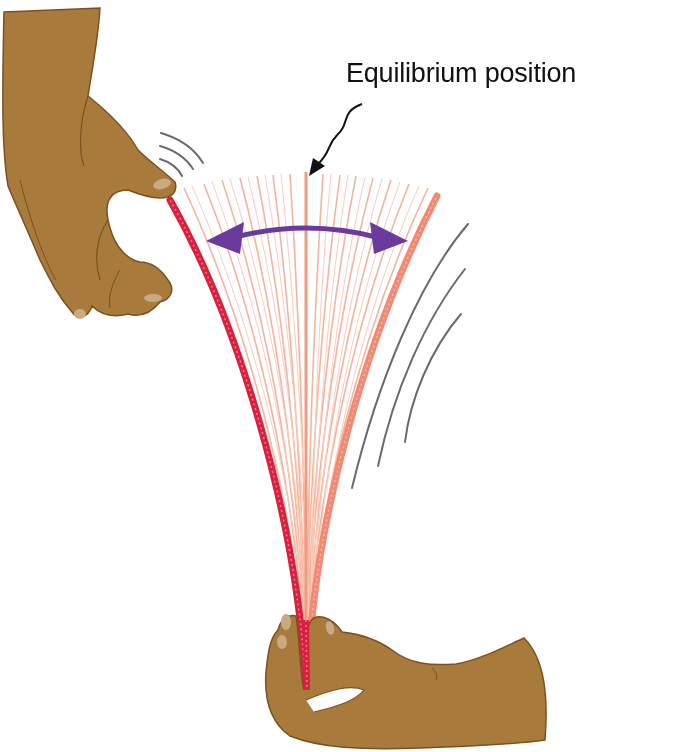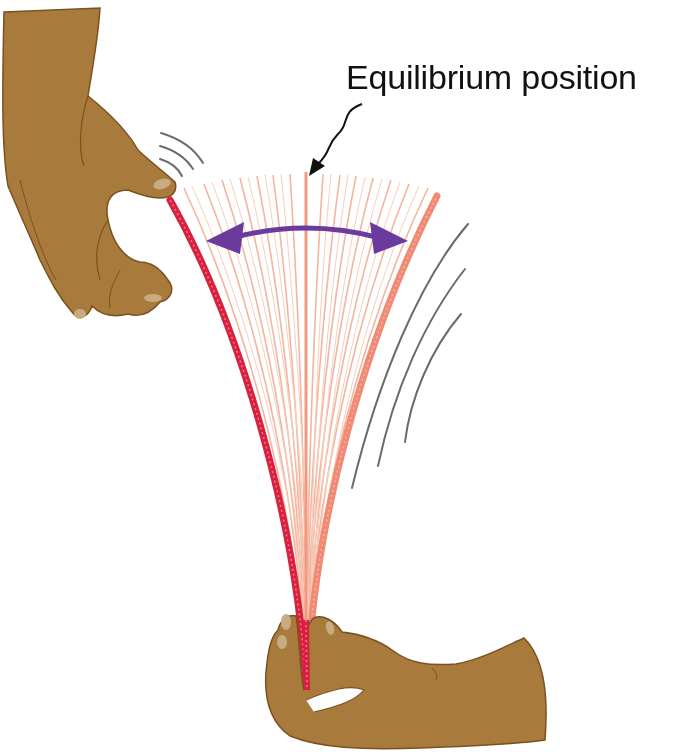--- a/index.html
+++ b/index.html
@@ -1,19 +1,19 @@
 <!DOCTYPE html>
 <html><head>
 <meta charset="utf-8">
 <style>
   html, body { margin: 0; padding: 0; background: #ffffff; }
   body { width: 675px; height: 752px; position: relative; overflow: hidden; }
   .label {
     position: absolute; left: 346px; top: 58px;
-    font-family: "Liberation Sans", sans-serif; font-size: 34px; color: #111;
+    font-family: "Liberation Sans", sans-serif; font-size: 27px; color: #111;
     white-space: nowrap; letter-spacing: -0.2px;
   }
   svg { position: absolute; left: 0; top: 0; }
 </style>
 </head>
 <body>
 
 <div class="label">Equilibrium position</div>
 
 <svg width="675" height="752" viewBox="0 0 675 752">

